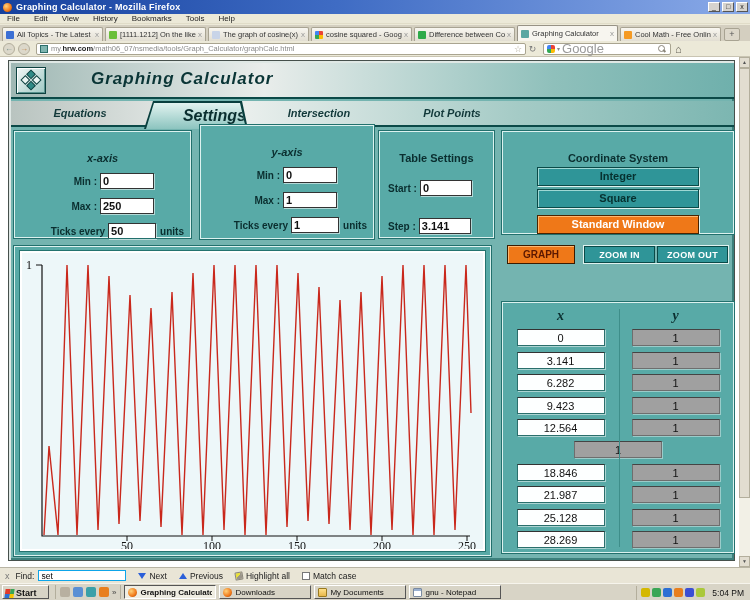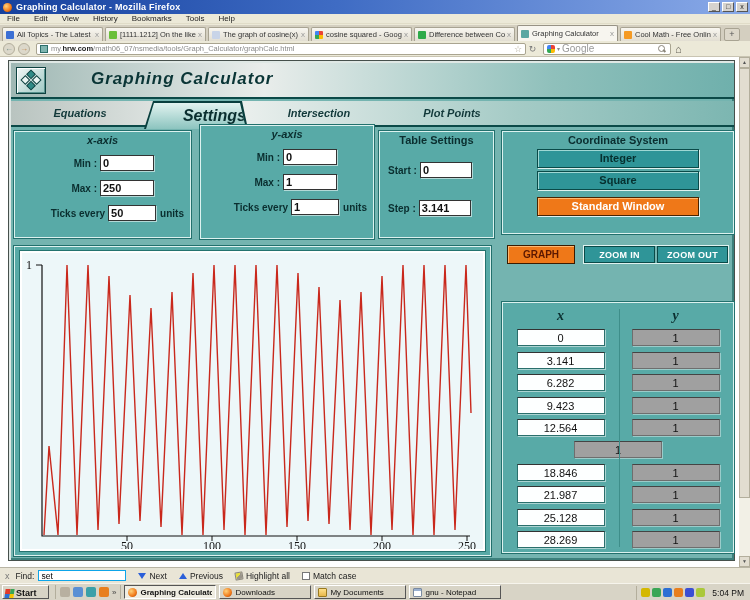--- a/index.html
+++ b/index.html
@@ -45,21 +45,21 @@
   #urlfield .site-icon { width:8px; height:8px; background:#7fb5b0; border:1px solid #2b6f6b; margin-right:3px; }
   #urlfield .url { font-size:7.5px; white-space:nowrap; overflow:hidden; flex:1; }
   .url .dim { color:#8a8a8a; } .url .dom { color:#222; font-weight:bold; }
   #urlfield .star { font-size:9px; color:#b0aa98; margin-left:2px; }
   .reload { width:13px; height:12px; font-size:9px; color:#777; text-align:center; line-height:12px; }
   #searchbox { width:128px; height:12px; background:#fff; border:1px solid #a9a490; border-radius:2px;
     display:flex; align-items:center; padding:0 3px; margin-left:4px; }
   #searchbox .g-icon { width:8px; height:8px; border-radius:2px; flex:0 0 8px;
     background:conic-gradient(#ea4335 0 25%,#fbbc05 0 50%,#34a853 0 75%,#4285f4 0); }
   #searchbox .caret { font-size:6px; color:#888; margin:0 2px; }
-  #searchbox .stext { font-size:10px; color:#9a9a9a; flex:1; }
+  #searchbox .stext { font-size:13px; color:#9a9a9a; flex:1; }
   .mag { position:relative; width:10px; height:10px; }
   .mag::before { content:""; position:absolute; left:1px; top:1px; width:5px; height:5px;
     border:1.5px solid #8a857a; border-radius:50%; }
   .mag::after { content:""; position:absolute; left:6px; top:6px; width:3px; height:1.5px;
     background:#8a857a; transform:rotate(45deg); }
   .home { font-size:11px; color:#6a665c; margin:0 3px 0 4px; line-height:12px; }
 
   
   #content { position:absolute; left:0; top:57px; width:750px; height:510px; background:#fff; }
   #scrollbar { position:absolute; right:0; top:0; width:11px; height:510px; background:#f2f0e6; }
@@ -92,21 +92,21 @@
   #tab-plotpoints { left:380px; width:122px; }
   #tab-settings-outer { position:absolute; left:133px; top:0; width:104px; height:28px;
     background:#093f3e; clip-path:polygon(9px 0, calc(100% - 6px) 0, 100% 100%, 0 100%); }
   #tab-settings-inner { position:absolute; left:2px; top:2px; right:2px; bottom:0;
     background:linear-gradient(180deg,#e2f3f0,#8cc4bf);
     clip-path:polygon(8px 0, calc(100% - 6px) 0, 100% 100%, 0 100%);
     font-size:16px; font-weight:bold; font-style:italic; color:#0a2e2f;
     text-align:right; line-height:26px; }
 
   .panel { position:absolute; background:#58aaa7; border:1px solid #dcf2ef; outline:1px solid #22706d; }
-  .panel-title { text-align:center; font-size:11px; font-weight:bold; color:#0a2e2f; padding-top:2px; }
+  .panel-title { text-align:center; font-size:11px; font-weight:bold; color:#0a2e2f; padding-top:20px; }
   .panel-title.italic { font-style:italic; }
   #panel-xaxis { left:5px; top:70px; width:177px; height:107px; }
   #panel-yaxis { left:191px; top:64px; width:174px; height:114px; }
   #panel-table-settings { left:370px; top:70px; width:115px; height:107px; }
   #panel-coord { left:493px; top:70px; width:232px; height:103px; }
 
   .prow { display:flex; align-items:center; justify-content:flex-end; margin-top:9px; }
   .prow .lbl { font-size:10px; font-weight:bold; color:#0a2e2f; margin-right:3px; white-space:nowrap; }
   .prow .units { font-size:10px; font-weight:bold; color:#0a2e2f; margin-left:4px; }
   input.val { width:54px; height:16px; background:#fff; border:1px solid #333;

